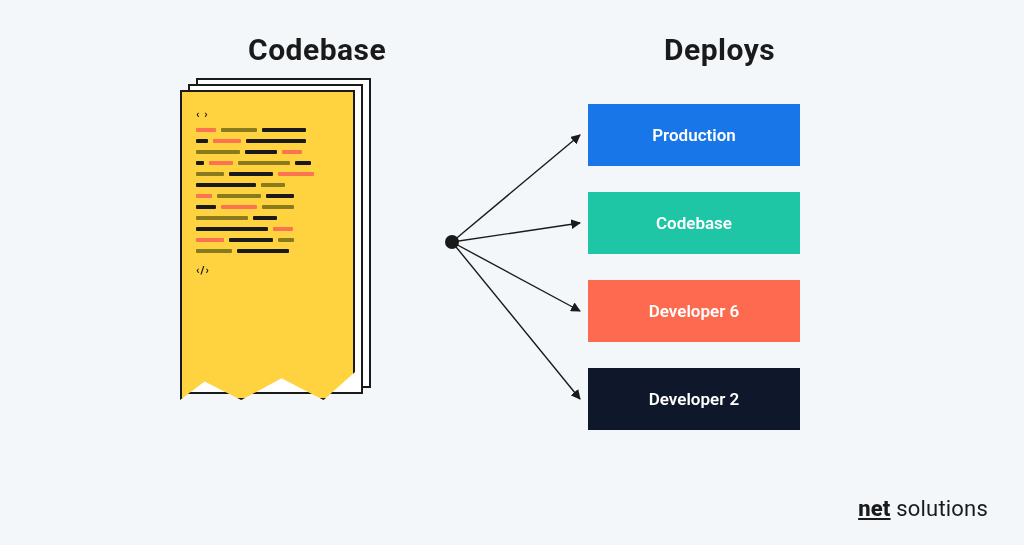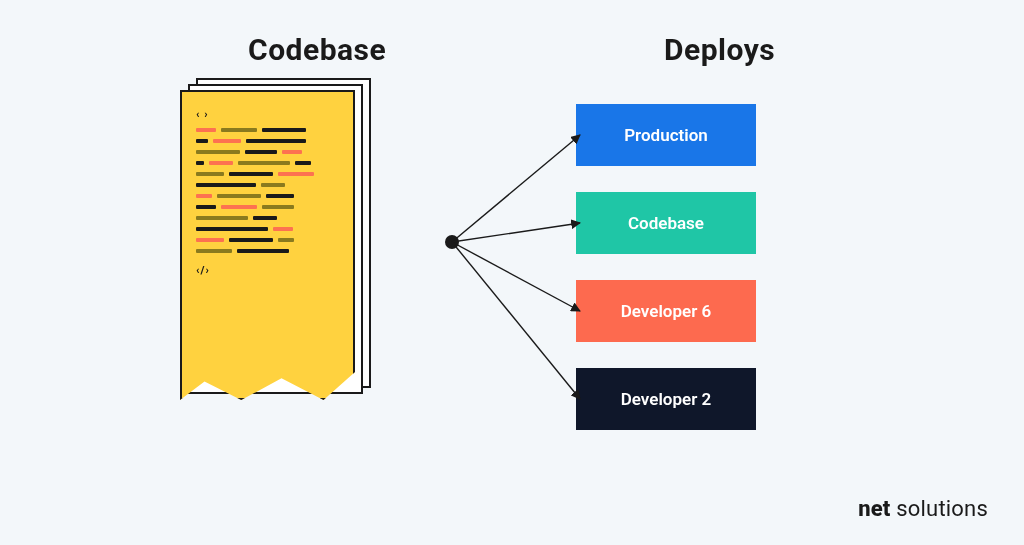--- a/index.html
+++ b/index.html
@@ -57,22 +57,22 @@
   .c-olive  { background: #8a7a1e; }
 
   
   .w8{width:8px}.w12{width:12px}.w16{width:16px}.w20{width:20px}.w24{width:24px}
   .w28{width:28px}.w32{width:32px}.w36{width:36px}.w44{width:44px}.w52{width:52px}
   .w60{width:60px}.w72{width:72px}
 
   
   .deploy-box {
     position: absolute;
-    left: 576px;
-    width: 180px; height: 62px;
+    left: 588px;
+    width: 212px; height: 62px;
     display: flex; align-items: center; justify-content: center;
     color: #fff; font-weight: 600; font-size: 17px;
   }
   .deploy-box.production  { top: 104px; background: #1976e8; }
   .deploy-box.staging     { top: 192px; background: #1fc6a6; }
   .deploy-box.developer1  { top: 280px; background: #fd6a4f; }
   .deploy-box.developer2  { top: 368px; background: #0f172a; align-items: center; }
 
   
   svg.arrows {
@@ -81,21 +81,21 @@
   }
 
   
   .logo {
     position: absolute;
     right: 36px; bottom: 24px;
     font-size: 22px; color: #1a1a1a;
     font-weight: 400;
     letter-spacing: 0.2px;
   }
-  .logo b { font-weight: 800; }
+  .logo b { font-weight: 800; text-decoration: underline; }
 </style>
 </head>
 <body>
 
 <div class="stage">
 
   <div class="heading codebase">Codebase</div>
   <div class="heading deploys">Deploys</div>
 
   <div class="code-stack">

